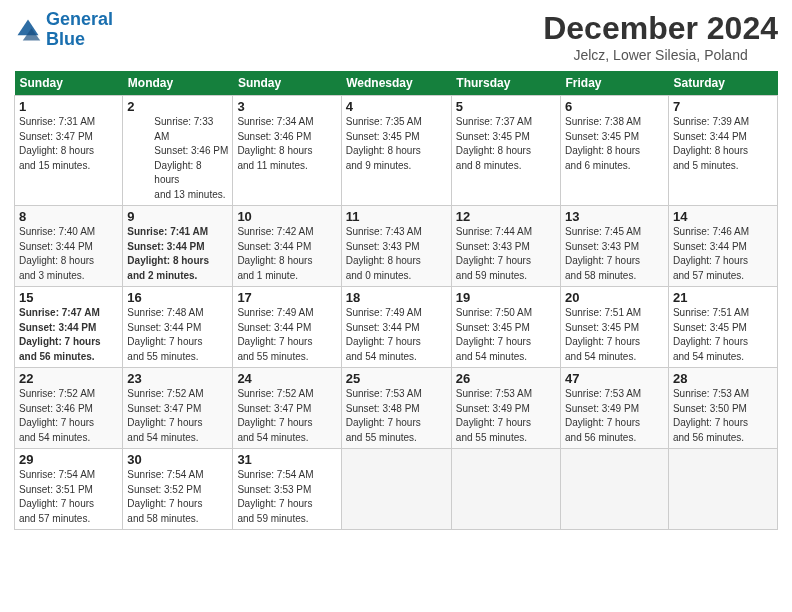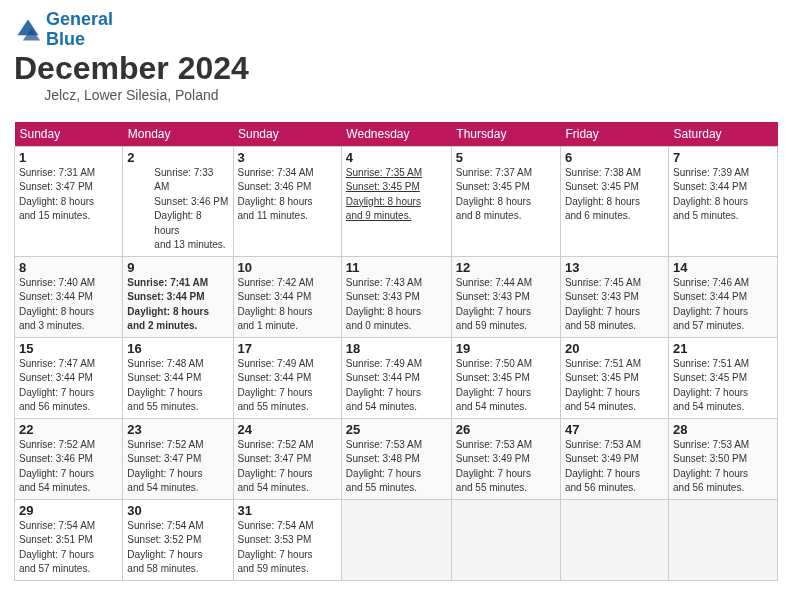--- a/index.html
+++ b/index.html
@@ -11,22 +11,21 @@
       overflow: hidden;
     }
     .page {
       width: 792px;
       padding: 10px 14px 10px 14px;
     }
     .header {
       display: flex;
       justify-content: space-between;
       align-items: flex-start;
-      margin-bottom: 19px;
-      flex-direction: column;
+      margin-bottom: 8px;
     }
     .logo {
       display: flex;
       align-items: center;
       gap: 4px;
     }
     .logo-text {
       font-size: 18px;
       font-weight: bold;
       color: #333;
@@ -50,26 +49,26 @@
     .location {
       font-size: 14px;
       color: #555;
     }
     table {
       width: 100%;
       border-collapse: collapse;
       font-size: 10.5px;
     }
     th {
-      background-color: #be185d;
+      background-color: #15803d;
       color: white;
       text-align: left;
       padding: 5px 5px;
       font-size: 12px;
-      font-weight: normal;
+      font-weight: bold;
     }
     td {
       border: 1px solid #ccc;
       vertical-align: top;
       padding: 3px 4px;
       width: 113px;
       min-height: 70px;
       background: #fff;
     }
     td.empty {
@@ -143,21 +142,21 @@
           </td>
           <td>
             <span class="day-num">3</span>
             <div class="day-info" style="white-space: pre-line;">Sunrise: 7:34 AM
 Sunset: 3:46 PM
 Daylight: 8 hours
 and 11 minutes.</div>
           </td>
           <td>
             <span class="day-num">4</span>
-            <div class="day-info" style="white-space: pre-line; text-decoration: underline;">Sunrise: 7:35 AM
+            <div class="day-info" style="white-space: pre-line;">Sunrise: 7:35 AM
 Sunset: 3:45 PM
 Daylight: 8 hours
 and 9 minutes.</div>
           </td>
           <td>
             <span class="day-num">5</span>
             <div class="day-info" style="white-space: pre-line;">Sunrise: 7:37 AM
 Sunset: 3:45 PM
 Daylight: 8 hours
 and 8 minutes.</div>
@@ -224,21 +223,21 @@
             <span class="day-num">14</span>
             <div class="day-info" style="white-space: pre-line;">Sunrise: 7:46 AM
 Sunset: 3:44 PM
 Daylight: 7 hours
 and 57 minutes.</div>
           </td>
         </tr>
         <tr>
           <td>
             <span class="day-num">15</span>
-            <div class="day-info" style="white-space: pre-line;">Sunrise: 7:47 AM
+            <div class="day-info" style="white-space: pre-line; font-weight: bold;">Sunrise: 7:47 AM
 Sunset: 3:44 PM
 Daylight: 7 hours
 and 56 minutes.</div>
           </td>
           <td>
             <span class="day-num">16</span>
             <div class="day-info" style="white-space: pre-line;">Sunrise: 7:48 AM
 Sunset: 3:44 PM
 Daylight: 7 hours
 and 55 minutes.</div>

